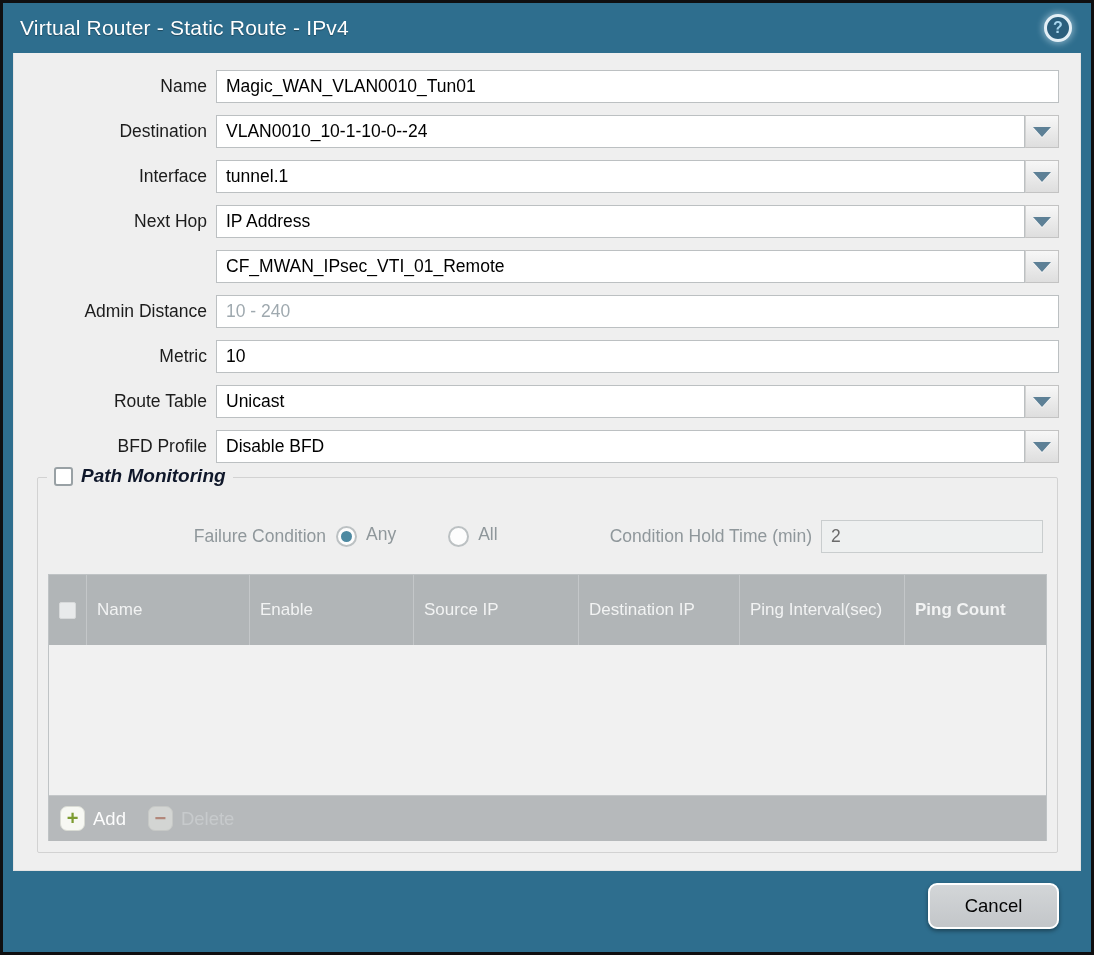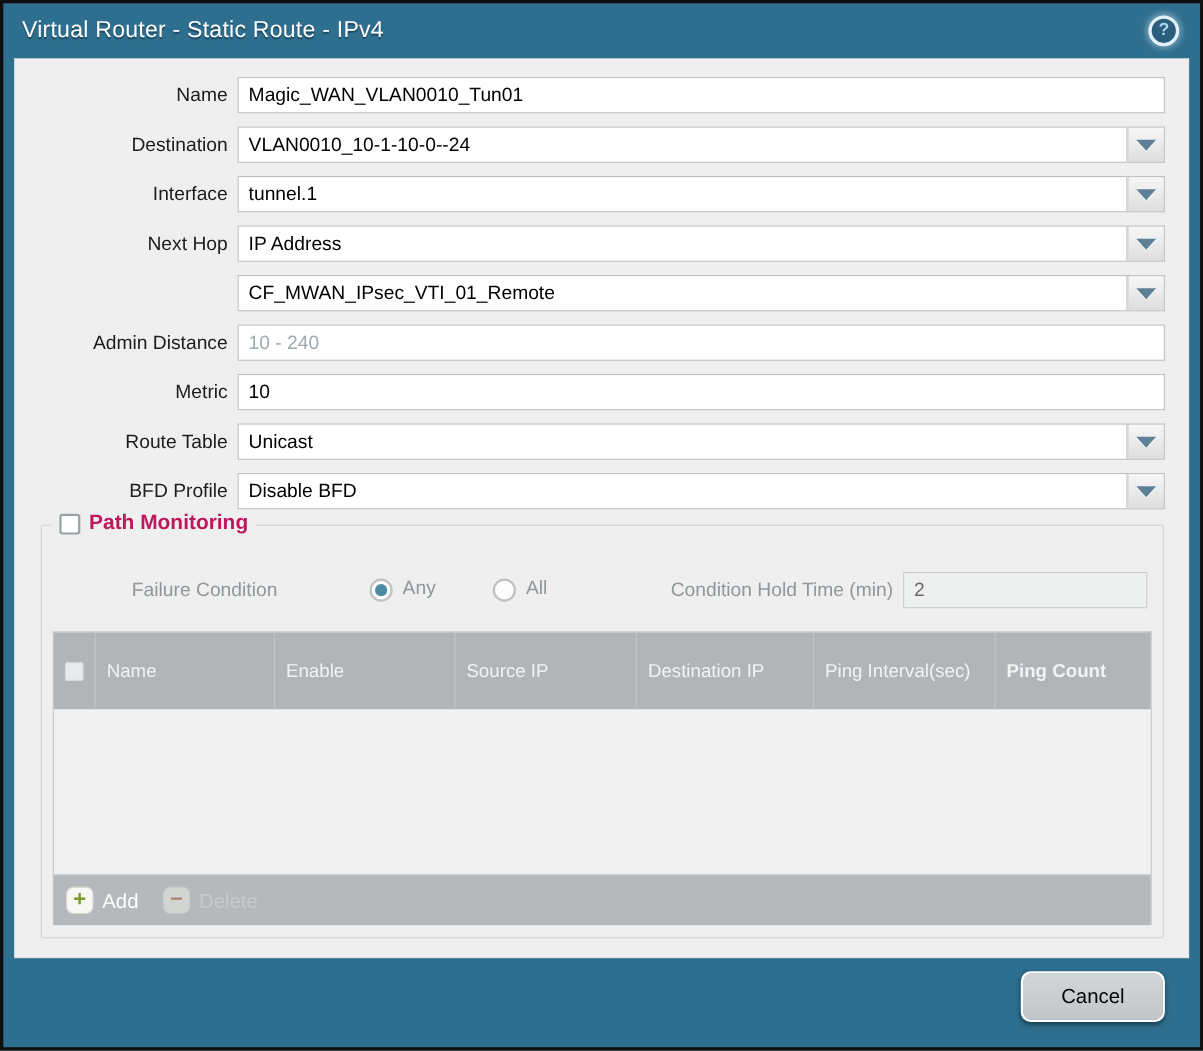--- a/index.html
+++ b/index.html
@@ -56,23 +56,23 @@
     border-radius:2px; padding:36px 8px 14px 8px; height:376px;
   }
   .legend {
     position:absolute; top:-13px; left:9px; background:#efefef; padding:0 7px;
     display:flex; align-items:center; gap:8px;
   }
   .legend .cb {
     width:19px; height:19px; background:#ffffff; border:2px solid #99a1a5;
     border-radius:3px; cursor:pointer;
   }
-  .legend .ltext { font-size:19px; font-weight:bold; color:#be185d; }
+  .legend .ltext { font-size:19px; font-weight:bold; color:#0f172a;font-style:italic; }
   .cond-row { display:flex; align-items:center; height:33px; margin:6px 6px 0 0; }
-  .cond-label { width:290px; text-align:center; color:#8f979b; font-size:17.5px; padding-right:10px; }
+  .cond-label { width:290px; text-align:right; color:#8f979b; font-size:17.5px; padding-right:10px; }
   .radio { width:21px; height:21px; border-radius:50%; background:#fdfdfd;
     border:2px solid #bcc1c3; display:inline-flex; align-items:center; justify-content:center;
     cursor:pointer; flex:none; }
   .radio .dot { width:11px; height:11px; border-radius:50%; background:transparent; }
   .radio.sel .dot { background:#4d89a1; }
   .radio-label { color:#8f979b; font-size:17.5px; margin:0 0 4px 9px; }
   .gap1 { width:52px; }
   .preempt { margin-left:auto; display:flex; align-items:center; }
   .preempt .plabel { color:#8f979b; font-size:17.5px; padding-right:9px; }
   .preempt .tbox { flex:none; width:222px; }

